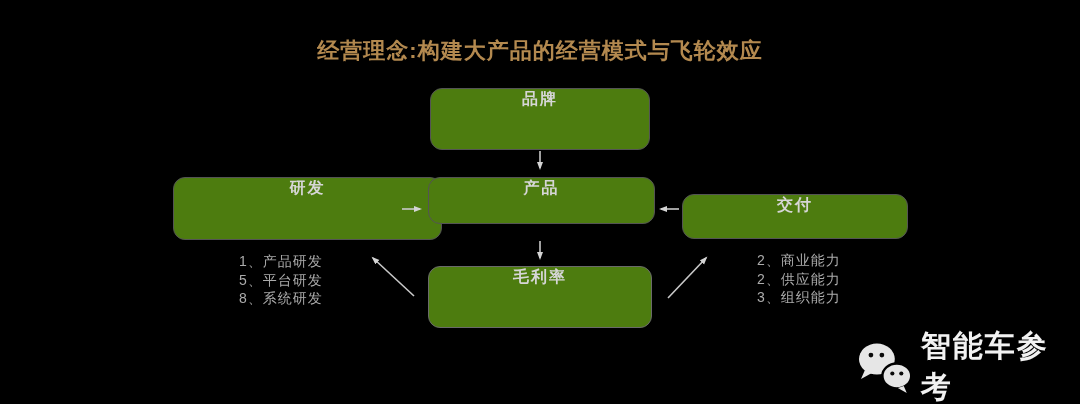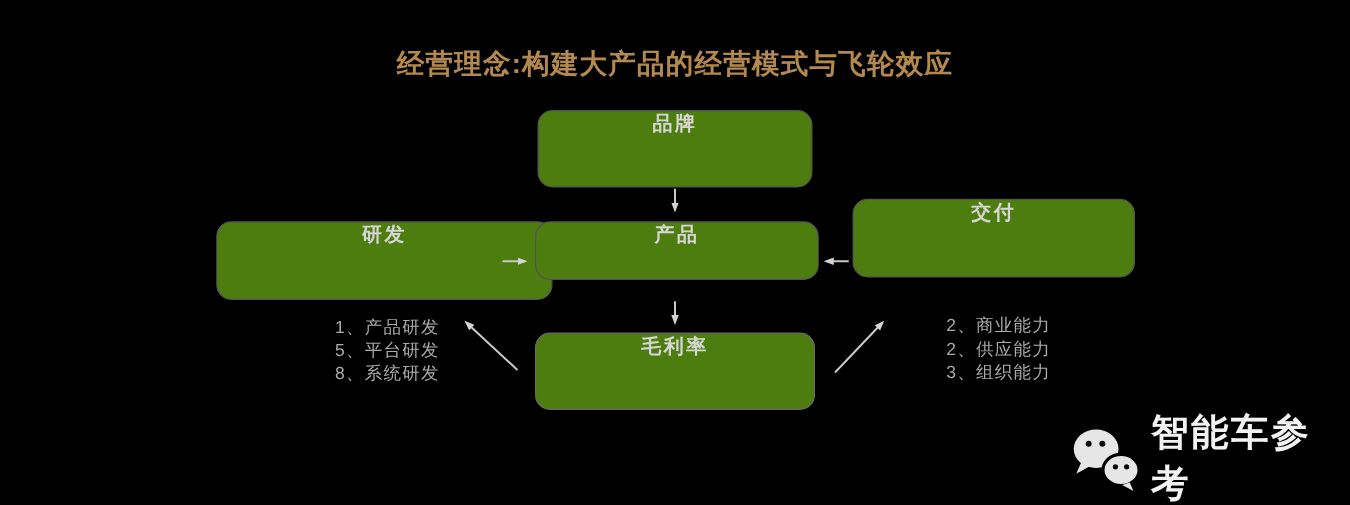--- a/index.html
+++ b/index.html
@@ -28,36 +28,36 @@
     align-items: flex-start;
     justify-content: center;
     color: #d6d6d6;
     font-size: 16px;
     font-weight: bold;
     letter-spacing: 2px;
   }
   .node-brand    { left: 430px; top:  88px; width: 220px; height: 62px; }
   .node-rd       { left: 173px; top: 177px; width: 269px; height: 63px; }
   .node-product  { left: 428px; top: 177px; width: 227px; height: 47px; }
-  .node-delivery { left: 682px; top: 159px; width: 226px; height: 63px; }
+  .node-delivery { left: 682px; top: 194px; width: 226px; height: 45px; }
   .node-margin   { left: 428px; top: 266px; width: 224px; height: 62px; border-color: #6a6a6a; }
   .arrows {
     position: absolute;
     left: 0; top: 0;
     width: 1080px; height: 404px;
     pointer-events: none;
   }
   .side-list {
     position: absolute;
     color: #ababab;
     font-size: 14px;
     line-height: 18.5px;
     letter-spacing: 1px;
   }
-  .side-list-left  { left: 268px; top: 252px; }
+  .side-list-left  { left: 239px; top: 252px; }
   .side-list-right { left: 757px; top: 251px; }
   .watermark {
     position: absolute;
     left: 855px; top: 326px;
     display: flex;
     align-items: center;
   }
   .watermark-text {
     color: #f2f2f2;
     font-size: 30px;

